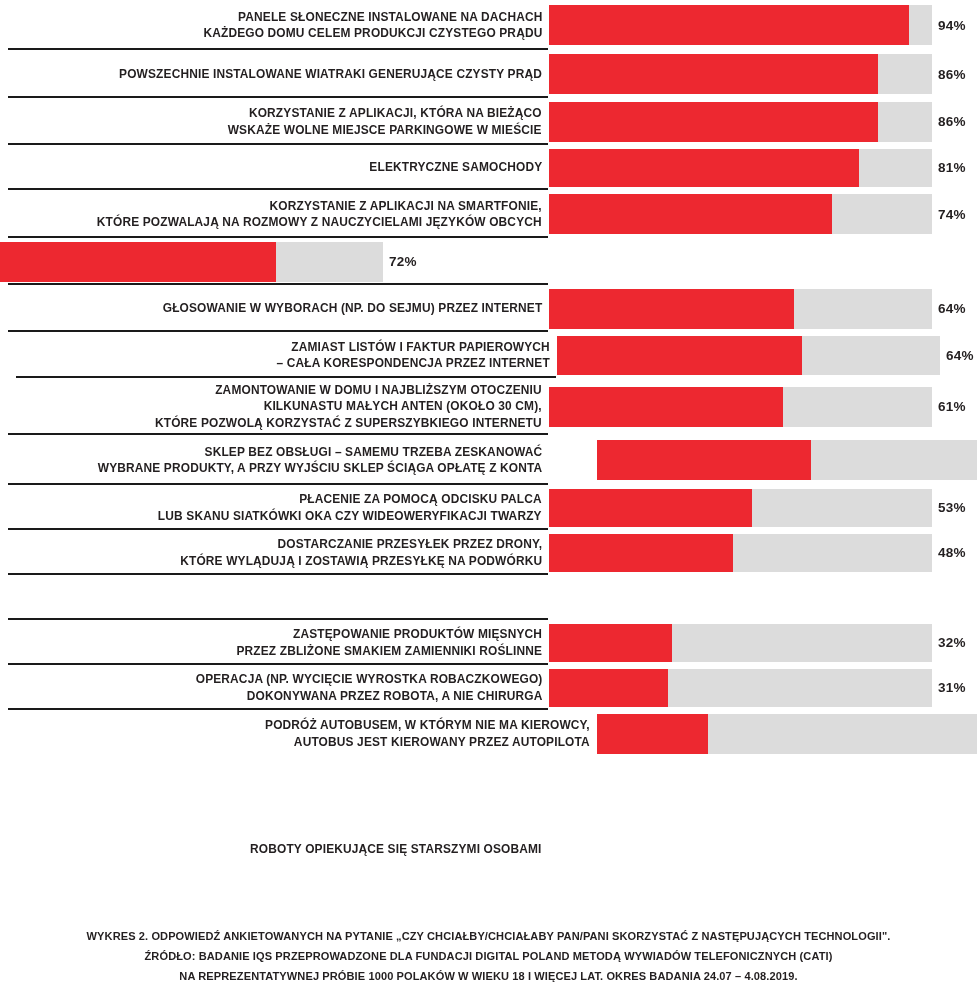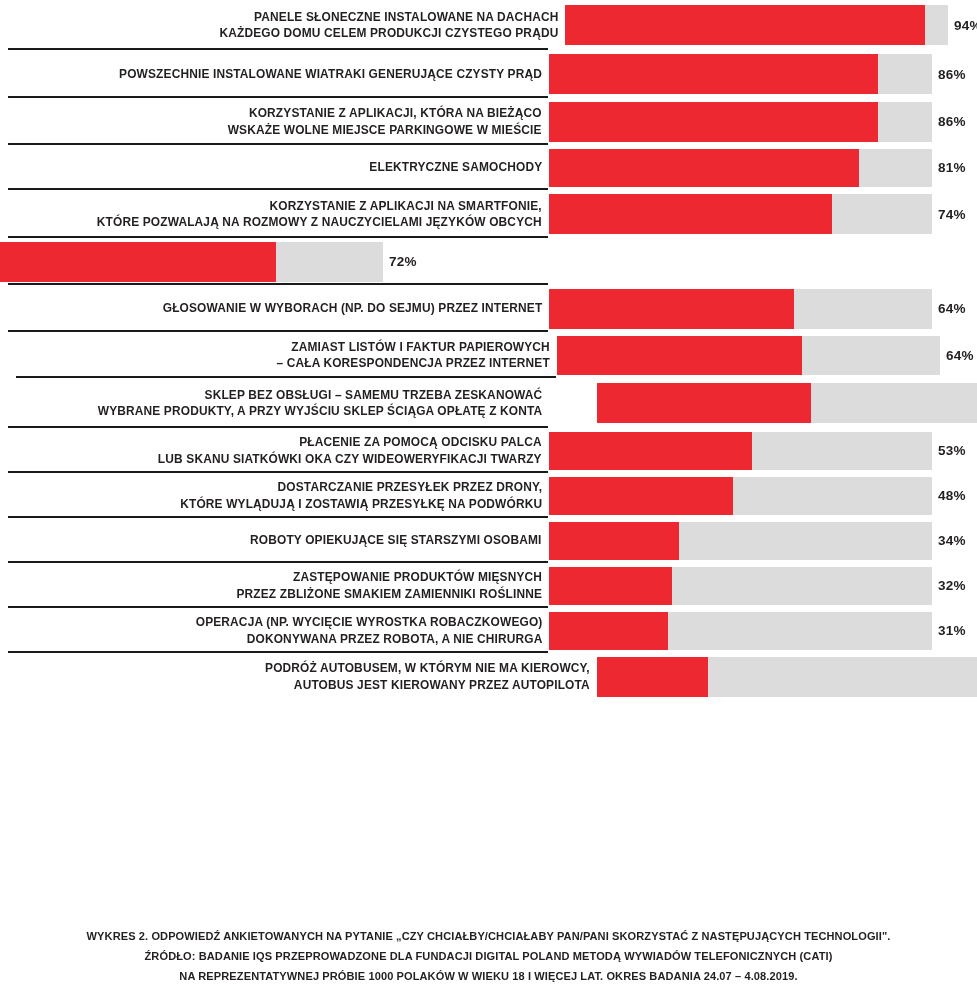--- a/index.html
+++ b/index.html
@@ -123,21 +123,21 @@
     color: #231f20;
     transform: scaleX(0.97);
   }
 </style>
 </head>
 <body>
 
 <div id="chart-root">
 
   <div id="rows">
-      <div class="bar-row" style="height: 50px; padding-left: 16px;">
+      <div class="bar-row" style="height: 50px;">
         <div class="label-cell">
           <div class="label-text">PANELE SŁONECZNE INSTALOWANE NA DACHACH
 KAŻDEGO DOMU CELEM PRODUKCJI CZYSTEGO PRĄDU</div>
         </div>
         <div class="track-cell">
           <div class="track" style="height: 40px;">
             <div class="bar-fill" style="width: 360.02px;"></div>
           </div>
         </div>
         <div class="value-cell">
@@ -236,20 +236,36 @@
         <div class="track-cell">
           <div class="track" style="height: 39px;">
             <div class="bar-fill" style="width: 245.12px;"></div>
           </div>
         </div>
         <div class="value-cell">
           <div class="value-text">64%</div>
         </div>
         <div class="row-rule"></div>
       </div>
+      <div class="bar-row" style="height: 57px;">
+        <div class="label-cell">
+          <div class="label-text">ZAMONTOWANIE W DOMU I NAJBLIŻSZYM OTOCZENIU
+KILKUNASTU MAŁYCH ANTEN (OKOŁO 30 CM),
+KTÓRE POZWOLĄ KORZYSTAĆ Z SUPERSZYBKIEGO INTERNETU</div>
+        </div>
+        <div class="track-cell">
+          <div class="track" style="height: 40px;">
+            <div class="bar-fill" style="width: 233.63px;"></div>
+          </div>
+        </div>
+        <div class="value-cell">
+          <div class="value-text">61%</div>
+        </div>
+        <div class="row-rule"></div>
+      </div>
       <div class="bar-row" style="height: 50px; gap: 48px;">
         <div class="label-cell">
           <div class="label-text">SKLEP BEZ OBSŁUGI – SAMEMU TRZEBA ZESKANOWAĆ
 WYBRANE PRODUKTY, A PRZY WYJŚCIU SKLEP ŚCIĄGA OPŁATĘ Z KONTA</div>
         </div>
         <div class="track-cell">
           <div class="track" style="height: 40px;">
             <div class="bar-fill" style="width: 214.48px;"></div>
           </div>
         </div>
@@ -281,21 +297,21 @@
         <div class="track-cell">
           <div class="track" style="height: 38px;">
             <div class="bar-fill" style="width: 183.84px;"></div>
           </div>
         </div>
         <div class="value-cell">
           <div class="value-text">48%</div>
         </div>
         <div class="row-rule"></div>
       </div>
-      <div class="bar-row" style="height: 45px;">
+      <div class="bar-row" style="height: 45px; flex-direction: column;">
         <div class="label-cell">
           <div class="label-text">ROBOTY OPIEKUJĄCE SIĘ STARSZYMI OSOBAMI</div>
         </div>
         <div class="track-cell">
           <div class="track" style="height: 38px;">
             <div class="bar-fill" style="width: 130.22px;"></div>
           </div>
         </div>
         <div class="value-cell">
           <div class="value-text">34%</div>

